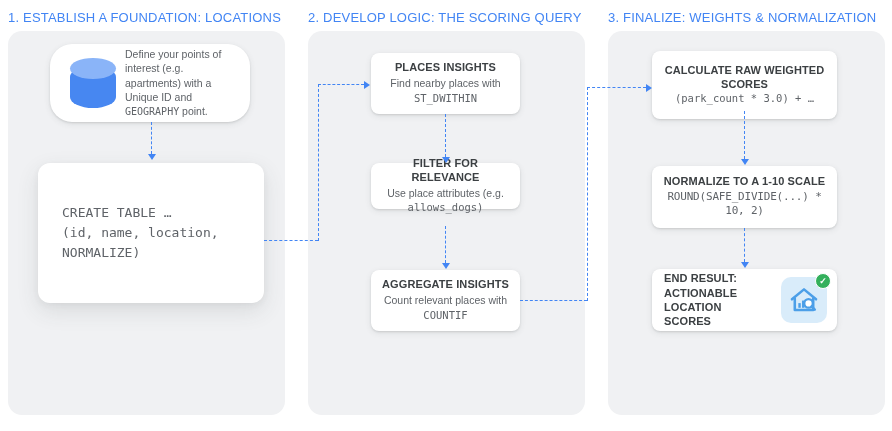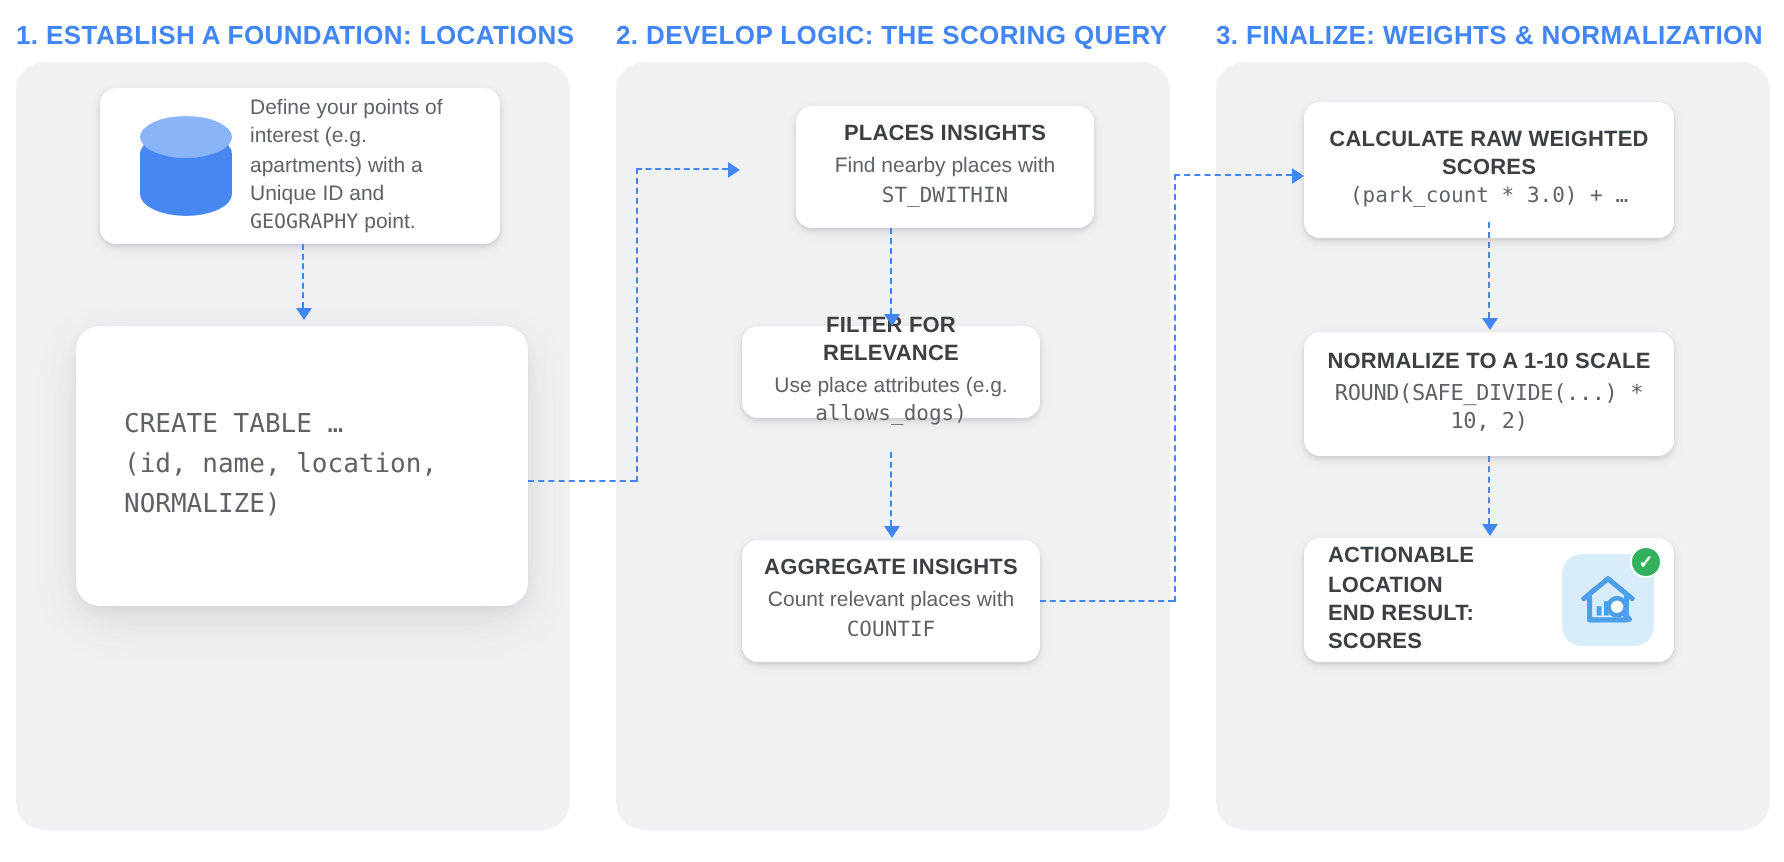--- a/index.html
+++ b/index.html
@@ -3,21 +3,21 @@
 <meta charset="utf-8">
 <style>
   html,body { margin:0; padding:0; background:#ffffff; }
   .canvas {
     position:relative; width:892px; height:431px;
     font-family:"Liberation Sans", sans-serif;
     background:#ffffff; overflow:hidden;
   }
   .col-header {
     position:absolute; top:10px;
-    font-size:13px; font-weight:700; letter-spacing:.2px;
+    font-size:13px; font-weight:400; letter-spacing:.2px;
     color:#4285F4; white-space:nowrap;
   }
   .h1 { left:8px; } .h2 { left:308px; } .h3 { left:608px; }
 
   .panel {
     position:absolute; top:31px; width:277px; height:384px;
     background:#F0F1F3; border-radius:14px;
   }
   .p1 { left:8px; } .p2 { left:308px; } .p3 { left:608px; }
 
@@ -26,20 +26,21 @@
     box-shadow:0 1px 2px rgba(60,64,67,.15), 0 2px 6px rgba(60,64,67,.10);
     box-sizing:border-box;
   }
   .mono { font-family:"DejaVu Sans Mono","Liberation Mono",monospace; }
 
   
   .card-define {
     left:50px; top:44px; width:200px; height:78px;
     display:flex; align-items:center; gap:9px;
     padding:6px 10px 6px 20px;
+    border-radius:22px;
   }
   .cylinder { position:relative; width:46px; height:50px; flex:0 0 46px; }
   .cyl-body {
     position:absolute; left:0; top:8px; width:46px; height:42px;
     background:#4787F1; border-radius:23px / 11px;
   }
   .cyl-top {
     position:absolute; left:0; top:0; width:46px; height:21px;
     background:#8AB4F8; border-radius:50%;
   }
@@ -61,21 +62,21 @@
   .step {
     display:flex; flex-direction:column; justify-content:center;
     text-align:center; padding:6px 8px;
   }
   .step-title { font-size:11px; font-weight:700; color:#3C4043; line-height:1.25; letter-spacing:.1px; }
   .step-body  { font-size:10.5px; color:#5F6368; line-height:1.3; margin-top:2px; }
   .step-code  { font-family:"DejaVu Sans Mono","Liberation Mono",monospace;
                 font-size:10.5px; color:#5F6368; line-height:1.3; margin-top:1px; }
 
   .c2 { left:371px; width:149px; }
-  .c2a { top:53px;  height:61px;margin-left:27px; }
+  .c2a { top:53px;  height:61px; }
   .c2b { top:163px; height:46px; }
   .c2c { top:270px; height:61px; }
 
   .c3 { left:652px; width:185px; }
   .c3a { top:51px;  height:68px; }
   .c3b { top:166px; height:62px; }
   .c3b .step-code { font-size:11px; letter-spacing:-.2px; }
   .c3c { top:269px; height:62px; display:flex; flex-direction:row; align-items:center;
          text-align:left; padding:6px 10px 6px 12px; gap:8px; }
   .result-title { flex:1; font-size:11px; font-weight:700; color:#3C4043; line-height:1.3; letter-spacing:.1px; }
@@ -153,22 +154,22 @@
   <div class="card step c3 c3a">
     <div class="step-title">CALCULATE RAW WEIGHTED SCORES</div>
     <div class="step-code">(park_count * 3.0) + …</div>
   </div>
   <div class="card step c3 c3b">
     <div class="step-title">NORMALIZE TO A 1-10 SCALE</div>
     <div class="step-code">ROUND(SAFE_DIVIDE(...) * 10, 2)</div>
   </div>
   <div class="card c3 c3c">
     <div class="result-title">
+      <div>END RESULT:</div>
       <div>ACTIONABLE LOCATION</div>
-      <div>END RESULT:</div>
       <div>SCORES</div>
     </div>
     <div class="result-icon">
       <svg width="34" height="34" viewBox="0 0 24 24" fill="none">
         <path d="M3.5 11.5 L12 4.5 L20.5 11.5" stroke="#4C9FE8" stroke-width="1.8" stroke-linecap="round" stroke-linejoin="round"></path>
         <path d="M5.5 11 V19 H18.5 V11" stroke="#4C9FE8" stroke-width="1.8" stroke-linecap="round" stroke-linejoin="round"></path>
         <rect x="8" y="14.2" width="1.7" height="3.3" fill="#4C9FE8"></rect>
         <rect x="10.6" y="12.4" width="1.7" height="5.1" fill="#4C9FE8"></rect>
         <circle cx="15.2" cy="14.4" r="3" stroke="#4C9FE8" stroke-width="1.6" fill="#ffffff"></circle>
         <line x1="17.4" y1="16.6" x2="19.6" y2="18.8" stroke="#4C9FE8" stroke-width="1.8" stroke-linecap="round"></line>

